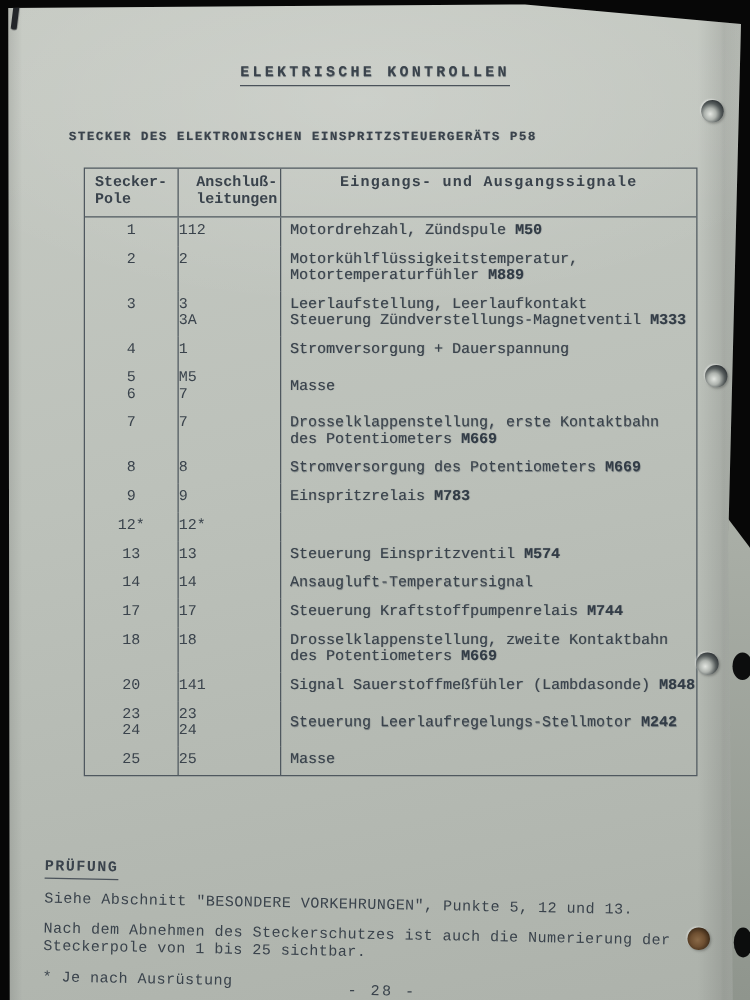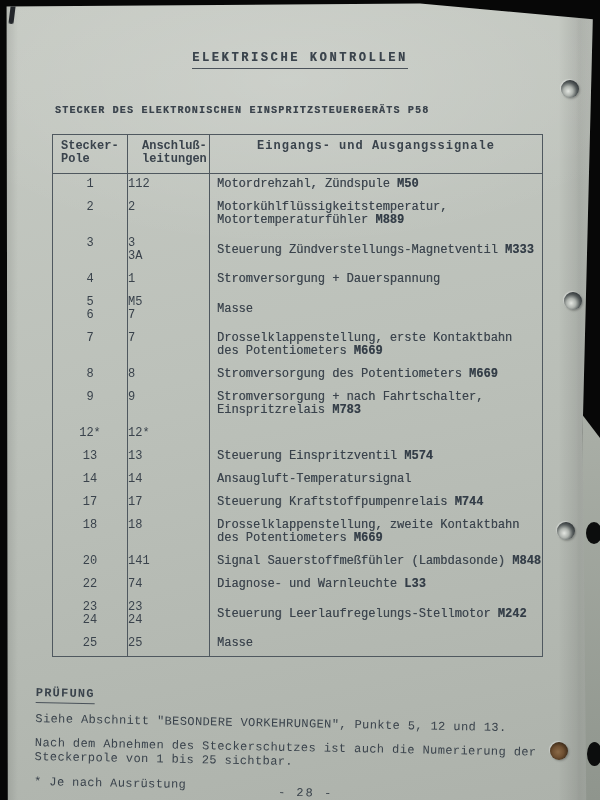--- a/index.html
+++ b/index.html
@@ -41,21 +41,21 @@
 
   .txt{position:absolute;white-space:nowrap;
     text-shadow:0.3px 0.3px 0.6px rgba(55,64,74,.55);}
 
   .doc-title{top:51px;left:0;width:600px;text-align:center;font-weight:bold;
     font-size:12px;letter-spacing:2.6px;}
   .doc-title span{border-bottom:1px solid #4a525a;padding-bottom:3px;}
   .section-heading{top:105px;left:55px;font-weight:bold;font-size:10px;letter-spacing:1.2px;}
 
   
-  .sig-table{position:absolute;left:52px;top:134px;width:489px;
+  .sig-table{position:absolute;left:67px;top:134px;width:489px;
     border:1px solid var(--line);font-size:12px;line-height:13px;}
   .t-head{display:grid;grid-template-columns:75px 82px 1fr;height:38px;
     border-bottom:1px solid var(--line);font-weight:bold;}
   .t-head .hc{white-space:pre-line;padding-top:5px;}
   .t-head .hc1{padding-left:8px;border-right:1px solid var(--line);}
   .t-head .hc2{padding-left:14px;border-right:1px solid var(--line);}
   .t-head .hc3{text-align:center;letter-spacing:1px;}
   .t-row{display:grid;grid-template-columns:75px 82px 1fr;}
   .t-row .cell{padding-top:4px;padding-bottom:6px;}
   .t-row .pole{text-align:center;white-space:pre-line;border-right:1px solid var(--line);}
@@ -114,20 +114,21 @@
             <div class="cell signal">
               <div class="sig-line">Motorkühlflüssigkeitstemperatur,</div>
               <div class="sig-line">Motortemperaturfühler <span class="code">M889</span></div>
             </div>
           </div>
           <div class="t-row">
             <div class="cell pole txt-cell">3</div>
             <div class="cell wire">3
 3A</div>
             <div class="cell signal">
+              <div class="sig-line">Leerlaufstellung, Leerlaufkontakt</div>
               <div class="sig-line">Steuerung Zündverstellungs-Magnetventil <span class="code">M333</span></div>
             </div>
           </div>
           <div class="t-row">
             <div class="cell pole txt-cell">4</div>
             <div class="cell wire">1</div>
             <div class="cell signal">
               <div class="sig-line">Stromversorgung + Dauerspannung</div>
             </div>
           </div>
@@ -152,21 +153,20 @@
             <div class="cell pole txt-cell">8</div>
             <div class="cell wire">8</div>
             <div class="cell signal">
               <div class="sig-line">Stromversorgung des Potentiometers <span class="code">M669</span></div>
             </div>
           </div>
           <div class="t-row">
             <div class="cell pole txt-cell">9</div>
             <div class="cell wire">9</div>
             <div class="cell signal">
-              <div class="sig-line">Stromversorgung + nach Fahrtschalter,</div>
               <div class="sig-line">Einspritzrelais <span class="code">M783</span></div>
             </div>
           </div>
           <div class="t-row">
             <div class="cell pole txt-cell">12*</div>
             <div class="cell wire">12*</div>
             <div class="cell signal">
             </div>
           </div>
           <div class="t-row">
@@ -196,27 +196,20 @@
             <div class="cell signal">
               <div class="sig-line">Drosselklappenstellung, zweite Kontaktbahn</div>
               <div class="sig-line">des Potentiometers <span class="code">M669</span></div>
             </div>
           </div>
           <div class="t-row">
             <div class="cell pole txt-cell">20</div>
             <div class="cell wire">141</div>
             <div class="cell signal">
               <div class="sig-line">Signal Sauerstoffmeßfühler (Lambdasonde) <span class="code">M848</span></div>
-            </div>
-          </div>
-          <div class="t-row">
-            <div class="cell pole txt-cell">22</div>
-            <div class="cell wire">74</div>
-            <div class="cell signal">
-              <div class="sig-line">Diagnose- und Warnleuchte  <span class="code">L33</span></div>
             </div>
           </div>
           <div class="t-row">
             <div class="cell pole txt-cell">23
 24</div>
             <div class="cell wire">23
 24</div>
             <div class="cell signal v-center">
               <div class="sig-line">Steuerung Leerlaufregelungs-Stellmotor <span class="code">M242</span></div>
             </div>

